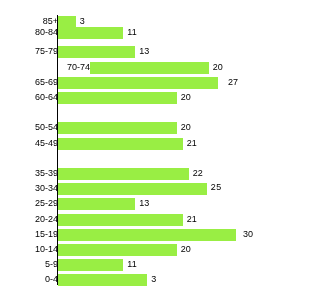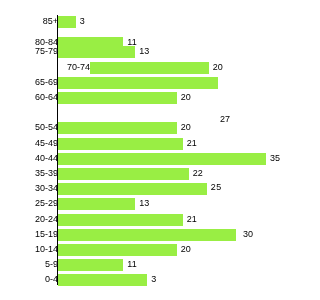--- a/index.html
+++ b/index.html
@@ -67,59 +67,54 @@
 <body>
 
 <div id="chart">
   <div id="plot">
       <div class="axis-line" style="left: 57px; top: 15px; width: 1px; height: 270.4px;"></div>
       <div class="row" style="top: 15px;">
         <div class="cat-label">85+</div>
         <div class="bar" style="width: 17.8286px; background: rgb(153, 238, 68);"></div>
         <div class="val-label" style="left: 79.8286px;">3</div>
       </div>
-      <div class="row" style="top: 36px;">
+      <div class="row" style="top: 26px;">
         <div class="cat-label">80-84</div>
         <div class="bar" style="width: 65.3714px; background: rgb(153, 238, 68);"></div>
         <div class="val-label" style="left: 127.371px;">11</div>
       </div>
       <div class="row" style="top: 45.4px;">
         <div class="cat-label">75-79</div>
         <div class="bar" style="width: 77.2571px; background: rgb(153, 238, 68);"></div>
         <div class="val-label" style="left: 139.257px;">13</div>
       </div>
       <div class="row" style="top: 60.6px; margin-left: 32px;">
         <div class="cat-label">70-74</div>
         <div class="bar" style="width: 118.857px; background: rgb(153, 238, 68);"></div>
         <div class="val-label" style="left: 180.857px;">20</div>
       </div>
       <div class="row" style="top: 75.8px;">
         <div class="cat-label">65-69</div>
         <div class="bar" style="width: 160.457px; background: rgb(153, 238, 68);"></div>
-        <div class="val-label" style="left: 220px; margin-top: 37px;">27</div>
+        <div class="val-label" style="left: 228px;">27</div>
       </div>
       <div class="row" style="top: 91px;">
         <div class="cat-label">60-64</div>
         <div class="bar" style="width: 118.857px; background: rgb(153, 238, 68);"></div>
         <div class="val-label" style="left: 180.857px;">20</div>
       </div>
       <div class="row" style="top: 121.4px;">
         <div class="cat-label">50-54</div>
         <div class="bar" style="width: 118.857px; background: rgb(153, 238, 68);"></div>
         <div class="val-label" style="left: 180.857px;">20</div>
       </div>
       <div class="row" style="top: 136.6px;">
         <div class="cat-label">45-49</div>
         <div class="bar" style="width: 124.8px; background: rgb(153, 238, 68);"></div>
         <div class="val-label" style="left: 186.8px;">21</div>
-      </div>
-      <div class="row" style="top: 151.8px;">
-        <div class="cat-label">40-44</div>
-        <div class="bar" style="width: 208px; background: rgb(153, 238, 68);"></div>
-        <div class="val-label" style="left: 270px;">35</div>
       </div>
       <div class="row" style="top: 167px;">
         <div class="cat-label">35-39</div>
         <div class="bar" style="width: 130.743px; background: rgb(153, 238, 68);"></div>
         <div class="val-label" style="left: 192.743px;">22</div>
       </div>
       <div class="row" style="top: 182.2px;">
         <div class="cat-label">30-34</div>
         <div class="bar" style="width: 148.571px; background: rgb(153, 238, 68);"></div>
         <div class="val-label" style="left: 210.571px; font-family: Liberation Mono, monospace;">25</div>

